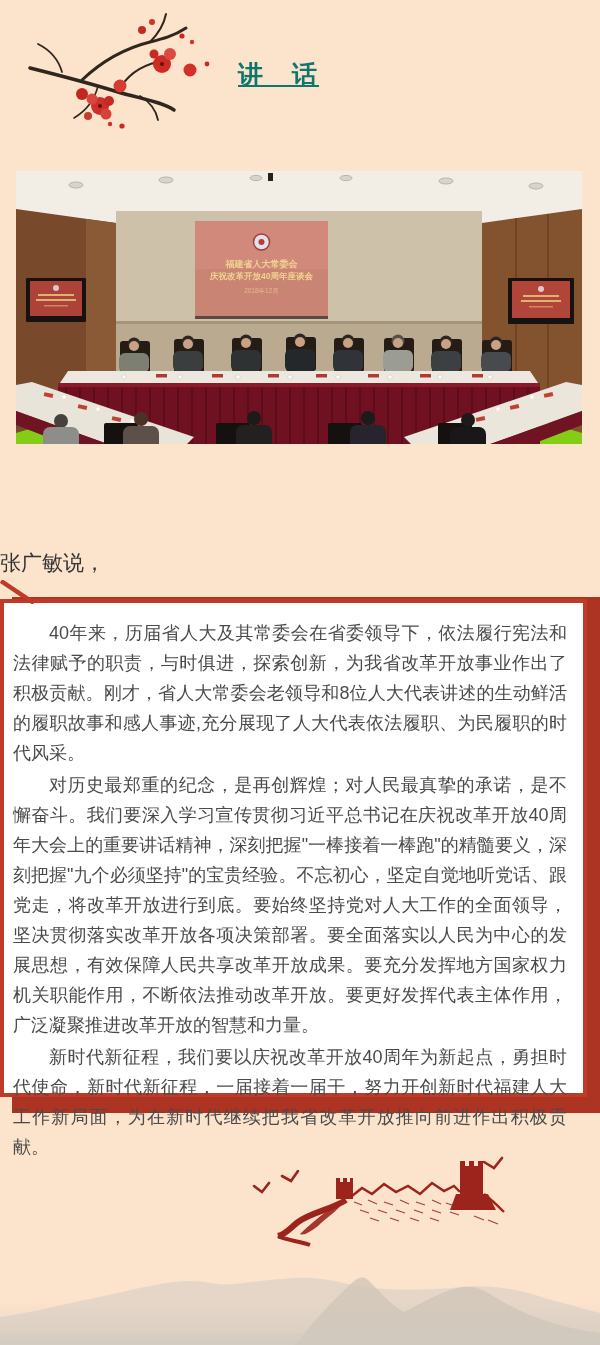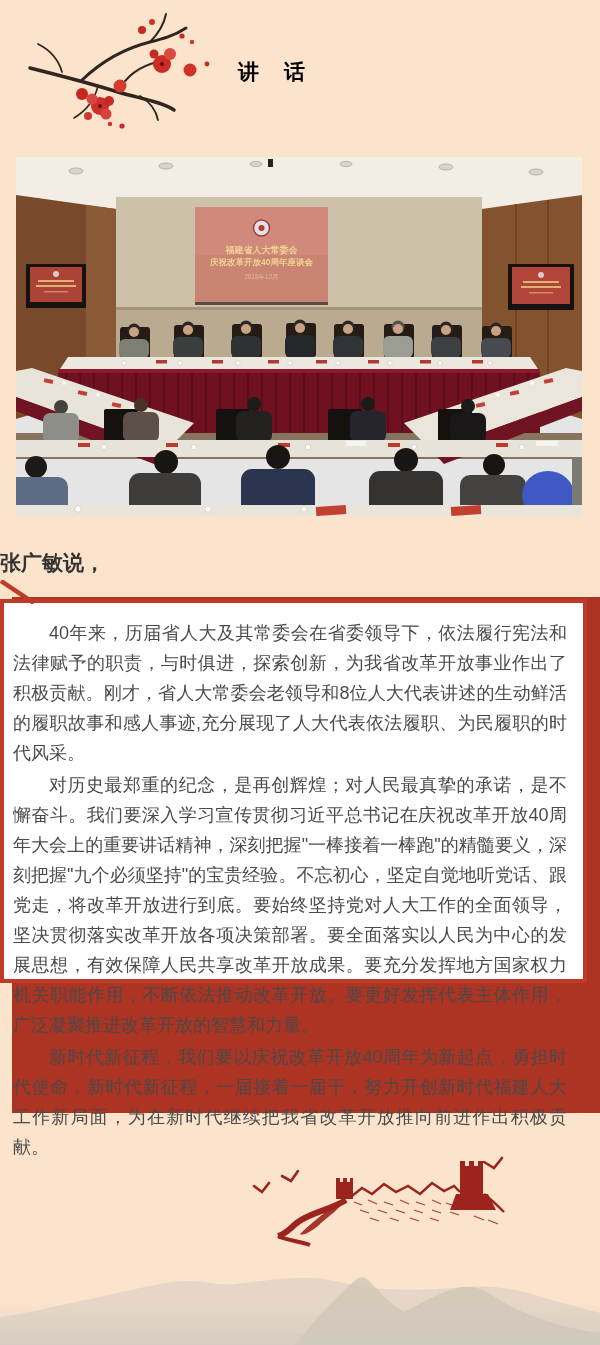--- a/index.html
+++ b/index.html
@@ -1,36 +1,36 @@
 <!DOCTYPE html>
 <html><head>
 <meta charset="utf-8">
 <style>
   html,body{margin:0;padding:0;}
   body{font-family:"Liberation Sans","DejaVu Sans",sans-serif;}
   .page{position:relative;width:600px;height:1345px;background:#fbe3cc;overflow:hidden;}
 
   
   .plum{position:absolute;left:22px;top:6px;width:190px;height:140px;}
-  .page-title{position:absolute;left:238px;top:58px;font-size:21px;font-weight:bold;
-    color:#000000;letter-spacing:2px;margin:0;}
-
-  
-  .photo{position:absolute;left:16px;top:157px;width:566px;height:359px;margin:0;
-    overflow:hidden;background:#e5e5e5;}
+  .page-title{position:absolute;left:238px;top:58px;font-size:25px;font-weight:bold;
+    color:#0f766e;letter-spacing:2px;margin:0;text-decoration:underline;}
+
+  
+  .photo{position:absolute;left:16px;top:171px;width:566px;height:273px;margin:0;
+    overflow:hidden;background:#84cc16;}
   .photo svg{display:block;width:566px;height:359px;}
 
   
   .speaker-intro{position:absolute;left:0px;top:549px;margin:0;font-size:21px;
-    font-weight:bold;color:#333333;}
+    font-weight:normal;color:#333333;}
 
   
   .bubble-wrap{position:absolute;left:0;top:580px;width:600px;height:535px;}
   .bubble-shadow{position:absolute;left:12px;top:17px;width:588px;height:516px;background:#ad3322;}
-  .bubble{position:absolute;left:0;top:19px;width:587px;height:384px;box-sizing:border-box;
+  .bubble{position:absolute;left:0;top:19px;width:587px;height:498px;box-sizing:border-box;
     background:#ffffff;border:4px solid #c03a28;padding:15px 16px 6px 9px;}
   .bubble p{margin:0;font-size:18px;line-height:30px;color:#4a4a4a;text-indent:2em;
     text-align:justify;}
   .bubble p + p{margin-top:2px;}
   .notch{position:absolute;left:0;top:0;width:36px;height:24px;}
 
   
   .greatwall{position:absolute;left:248px;top:1150px;width:280px;height:98px;}
   .mountains{position:absolute;left:0;top:1253px;width:600px;height:92px;}
   .bottom-fade{position:absolute;left:0;bottom:0;width:600px;height:42px;

